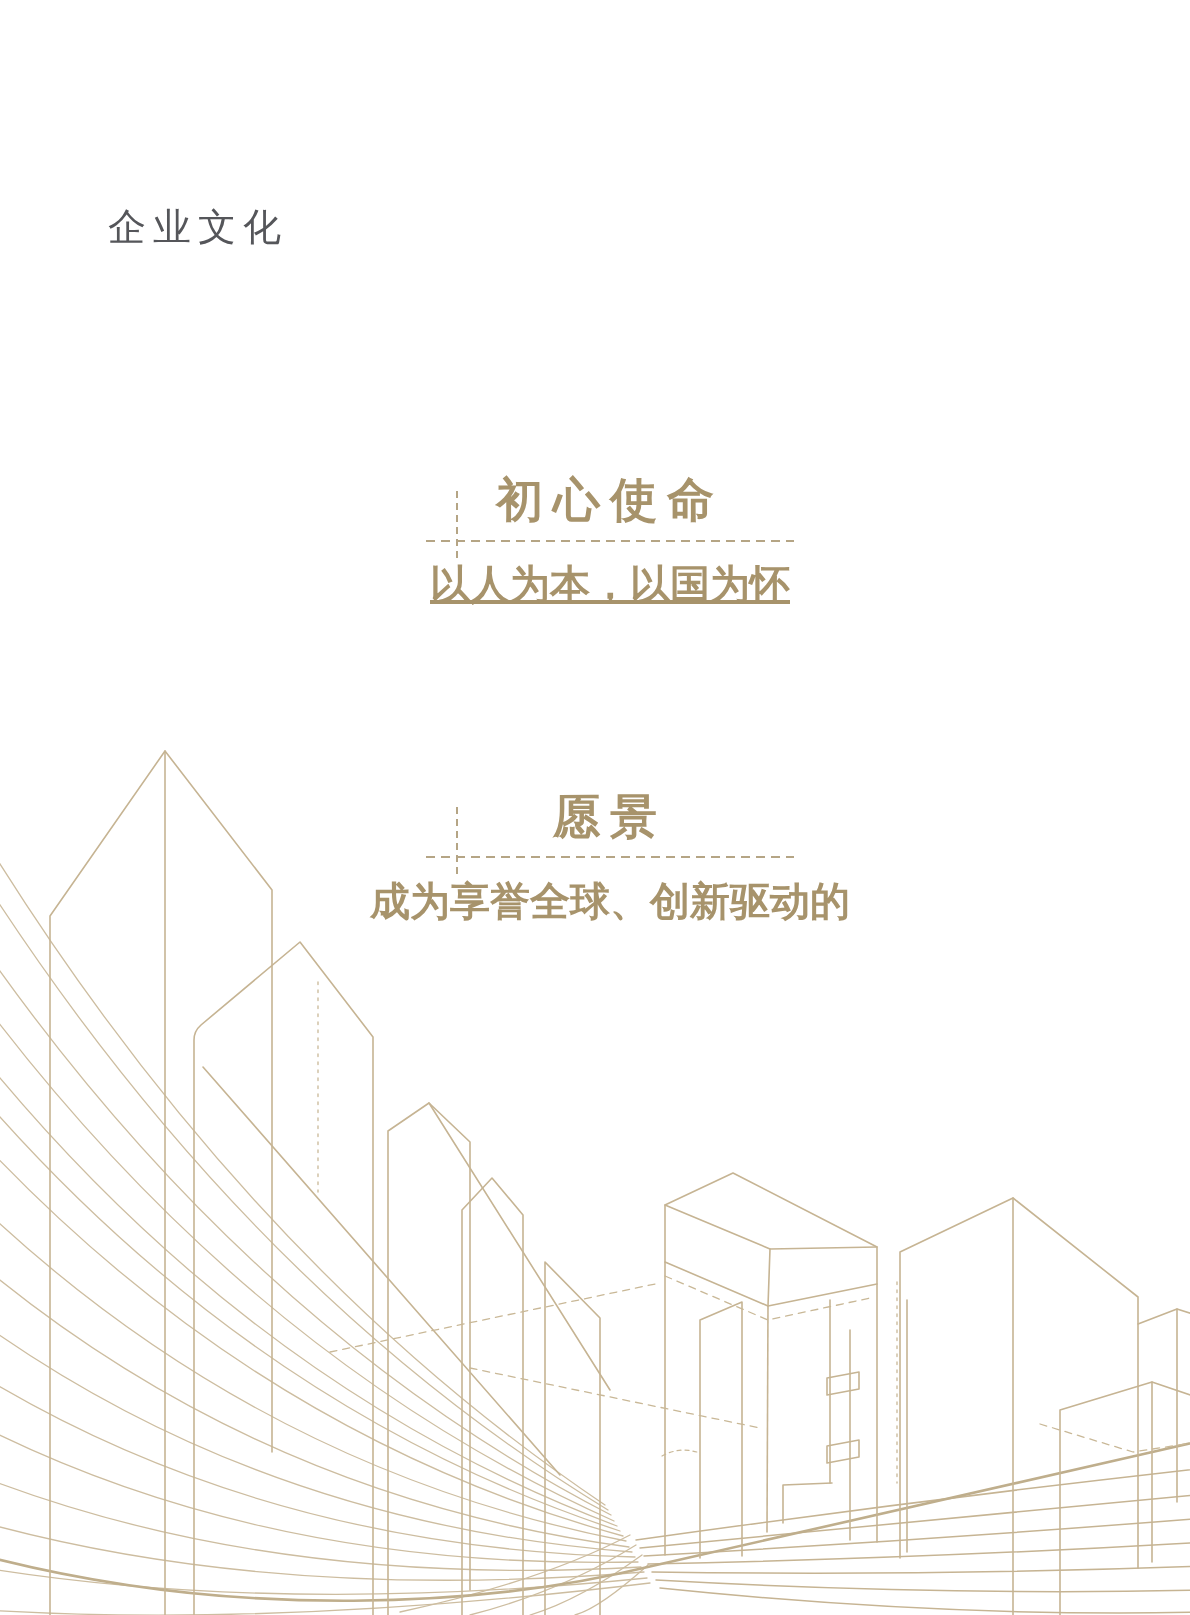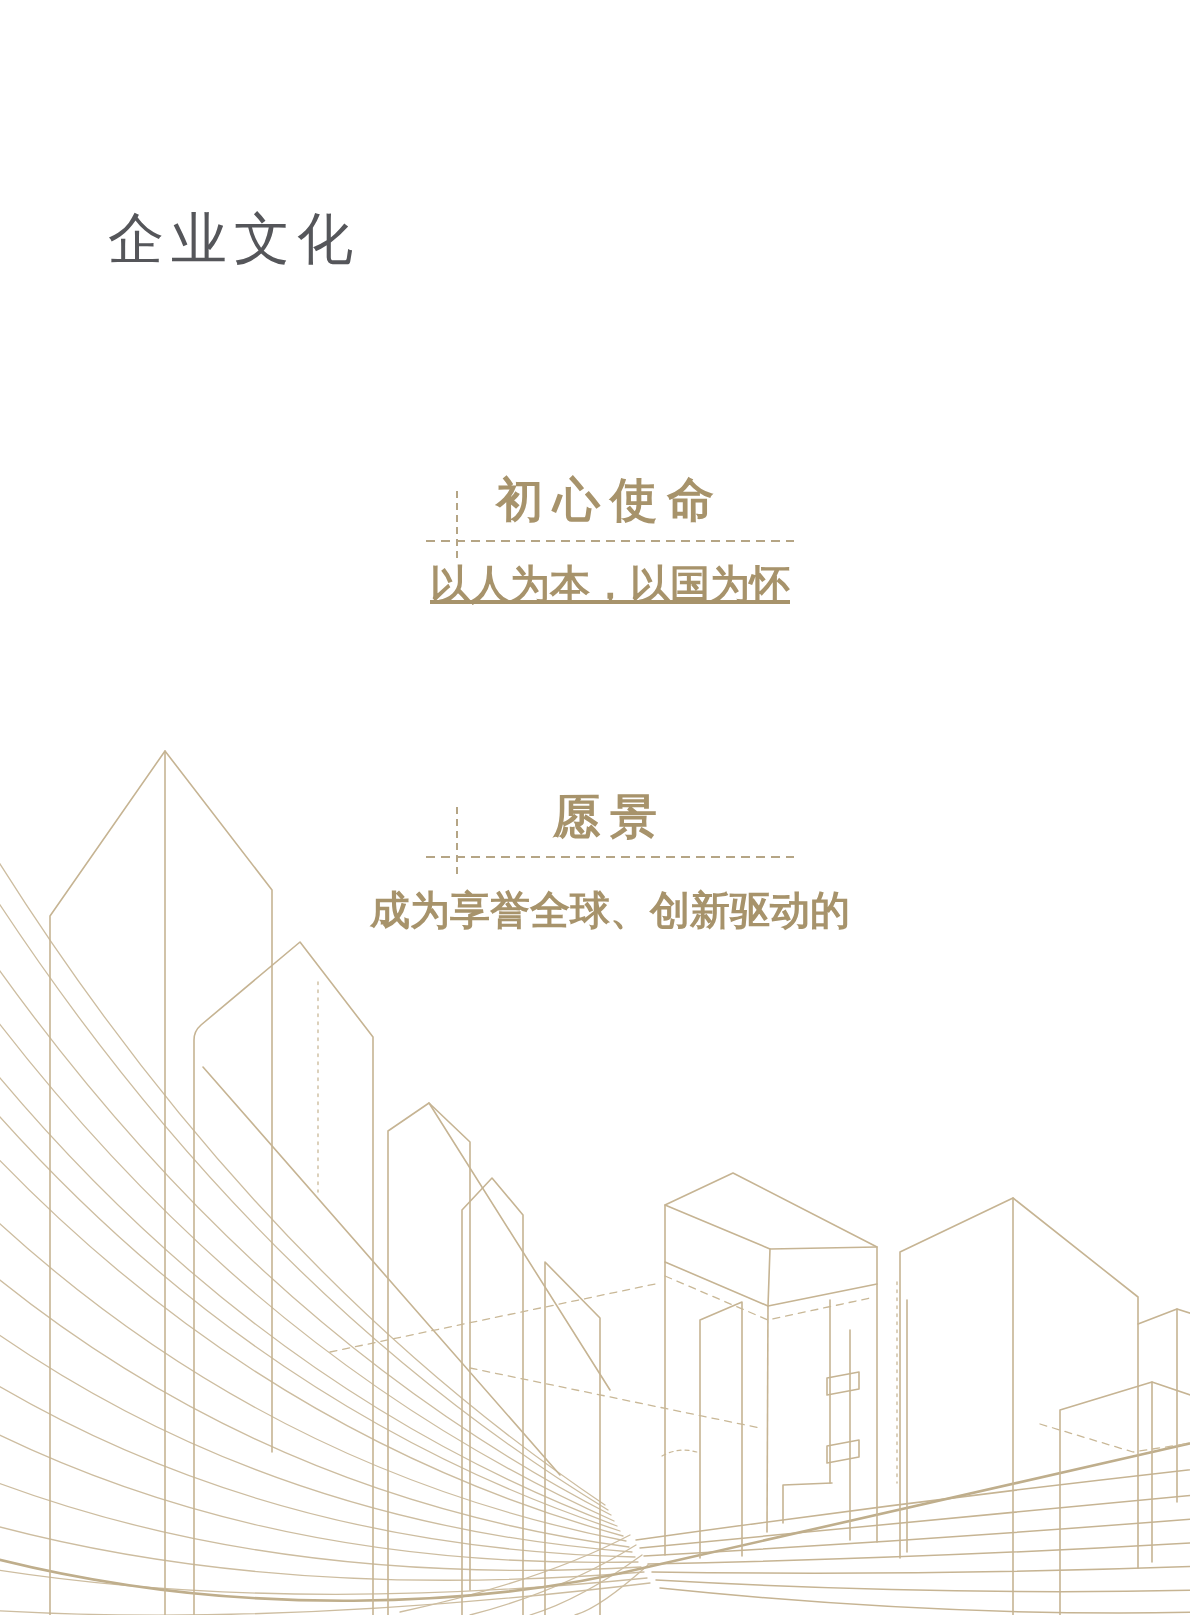--- a/index.html
+++ b/index.html
@@ -14,21 +14,21 @@
   .art {
     position: absolute;
     left: 0; top: 0;
     width: 1190px; height: 1615px;
   }
   .page-title {
     position: absolute;
     left: 108px;
     top: 202px;
     margin: 0;
-    font-size: 56px;
+    font-size: 38px;
     font-weight: 400;
     color: #55565a;
     letter-spacing: 7px;
     white-space: nowrap;
   }
   .block {
     position: absolute;
     left: 215px;
     width: 790px;
     text-align: center;
@@ -62,21 +62,21 @@
     font-size: 40px;
     font-weight: 700;
     line-height: 54px;
     white-space: nowrap;
   }
   #mission { top: 478px; }
   #mission .sep { margin-top: 17px; }
   #mission .lines { margin-top: 16px; text-decoration: underline; }
   #vision { top: 795px; }
   #vision .sep { margin-top: 16px; }
-  #vision .lines { margin-top: 26px; }
+  #vision .lines { margin-top: 17px; }
 </style>
 </head>
 <body>
 
 <div class="page">
 
   <svg class="art" viewBox="0 0 1190 1615" fill="none" stroke-linejoin="round" stroke-linecap="round">
 
     <g stroke="#cdbda0" stroke-width="1.3">
       <path d="M -15 840 Q 248 1265 605 1505"></path>

